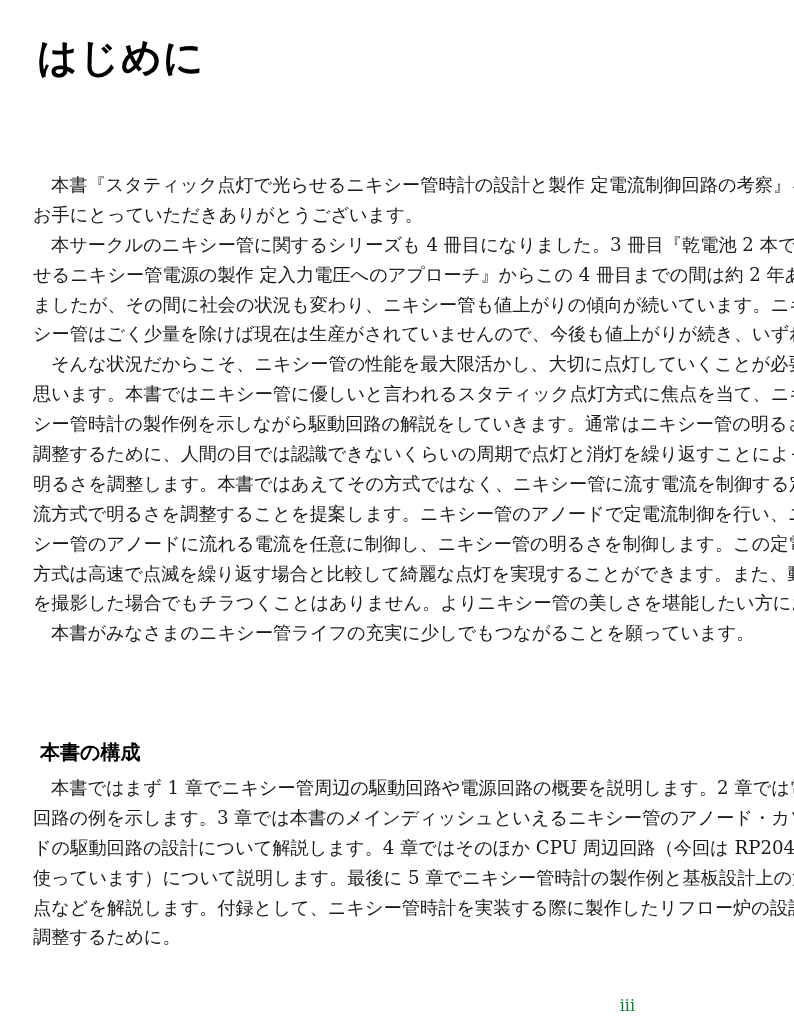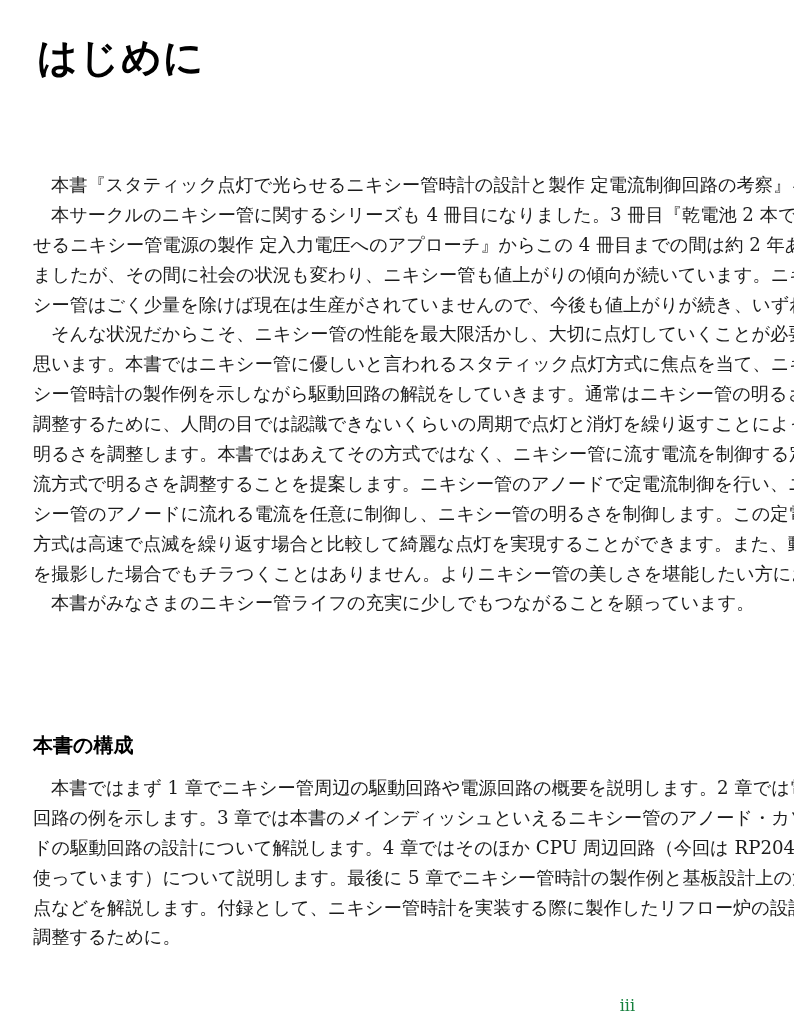--- a/index.html
+++ b/index.html
@@ -46,21 +46,21 @@
       font-size: 18.2px;
       line-height: 29.9px;
       height: 29.9px;
       color: #1c1c1c;
     }
     .line.indent { padding-left: 18px; }
     .section-heading {
       position: absolute;
       left: 33px;
       top: 730px;
-      margin: 0;
+      margin: 7px;
       font-family: "DejaVu Sans", "Liberation Sans", sans-serif;
       font-weight: bold;
       font-size: 20px;
       line-height: 30px;
       color: #000;
     }
     .page-number {
       position: absolute;
       right: 27px;
       top: 996px;
@@ -72,20 +72,21 @@
 </head>
 <body>
 
 <div class="page">
 
   <h1 class="chapter-title">はじめに</h1>
 
   <div class="body-block intro">
     <p style="margin:0">
       <span class="line indent">本書『スタティック点灯で光らせるニキシー管時計の設計と製作 定電流制御回路の考察』を</span>
+      <span class="line">お手にとっていただきありがとうございます。</span>
     </p>
     <p style="margin:0">
       <span class="line indent">本サークルのニキシー管に関するシリーズも 4 冊目になりました。3 冊目『乾電池 2 本で光ら</span>
       <span class="line">せるニキシー管電源の製作 定入力電圧へのアプローチ』からこの 4 冊目までの間は約 2 年あり</span>
       <span class="line">ましたが、その間に社会の状況も変わり、ニキシー管も値上がりの傾向が続いています。ニキ</span>
       <span class="line">シー管はごく少量を除けば現在は生産がされていませんので、今後も値上がりが続き、いずれは</span>
     </p>
     <p style="margin:0">
       <span class="line indent">そんな状況だからこそ、ニキシー管の性能を最大限活かし、大切に点灯していくことが必要と</span>
       <span class="line">思います。本書ではニキシー管に優しいと言われるスタティック点灯方式に焦点を当て、ニキ</span>

